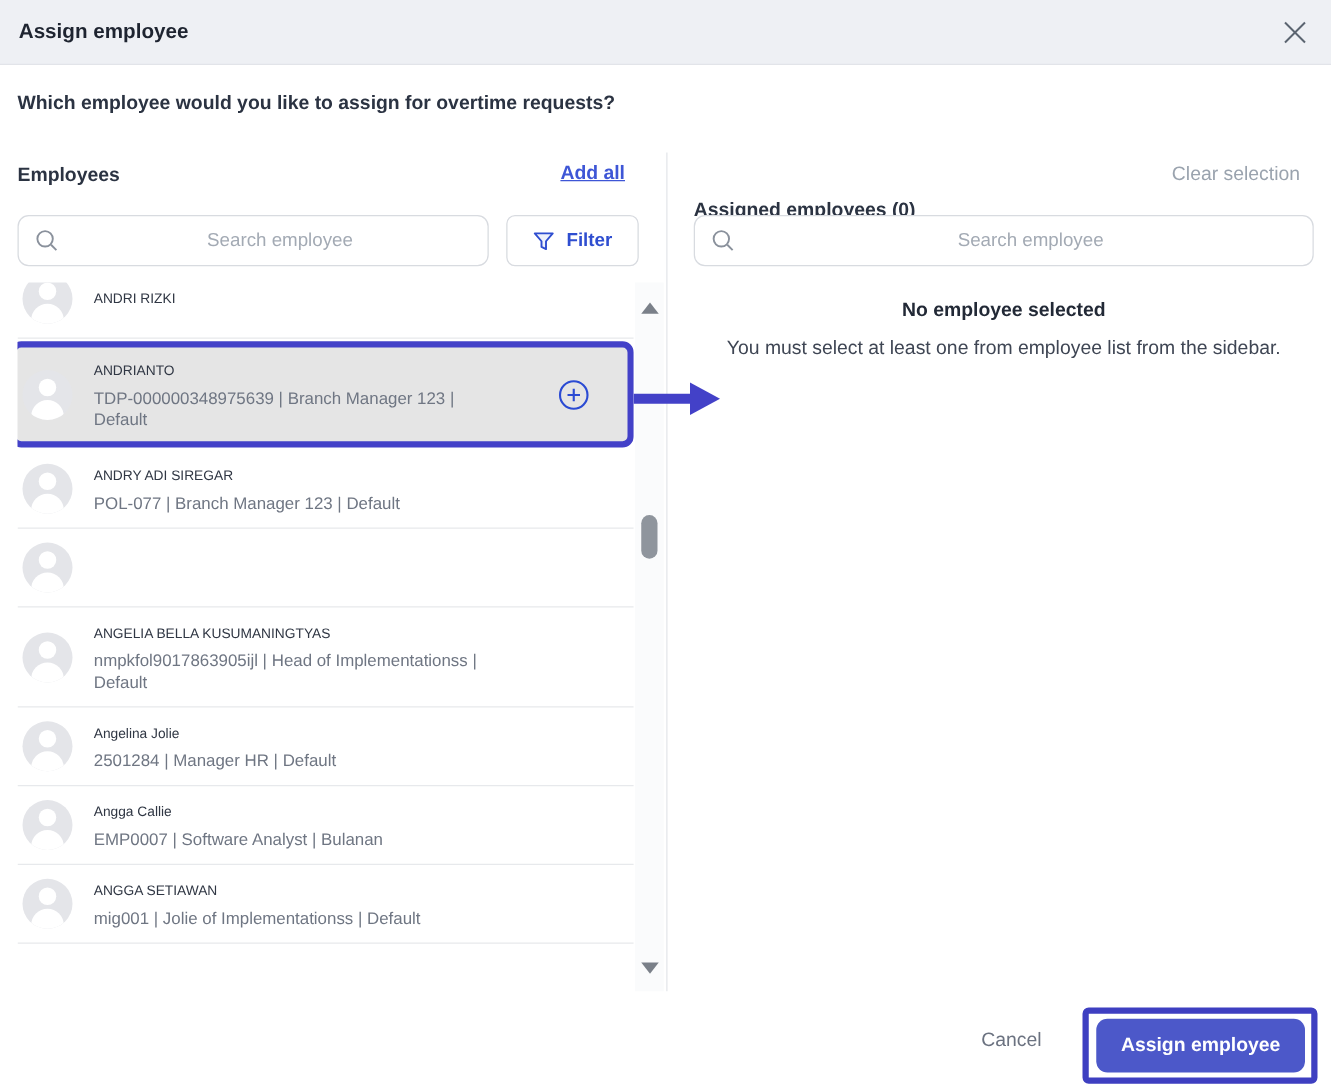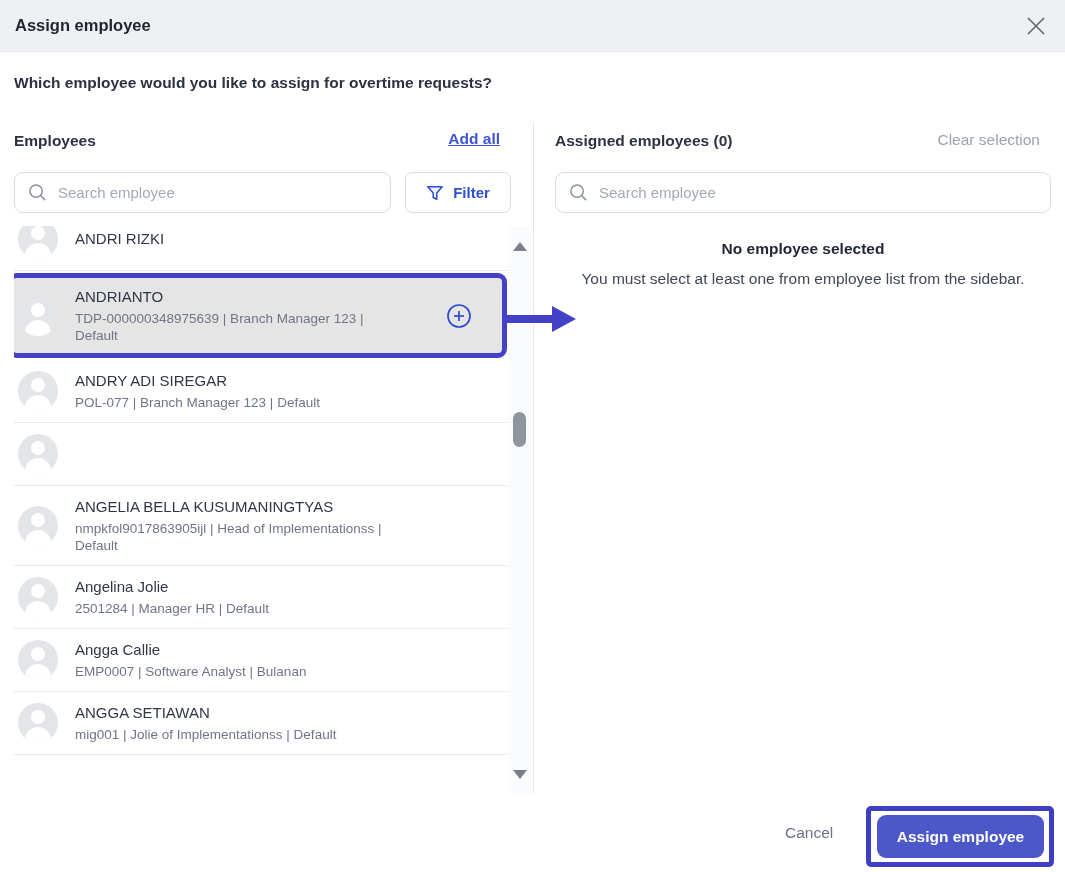--- a/index.html
+++ b/index.html
@@ -14,48 +14,48 @@
   .close-btn { position:absolute; right:16px; top:13px; width:26px; height:26px;
                background:none; border:none; cursor:pointer; }
   .close-btn svg { stroke:#5b6470; stroke-width:1.6; }
 
   .question { position:absolute; left:14px; top:74px; font-size:15.5px;
               font-weight:bold; color:#2b3342; }
 
   
   .panel-heading { position:absolute; top:132px; font-size:15.5px; font-weight:bold; color:#2b3342; }
   .left-heading  { left:14px; }
-  .right-heading { left:555px; }
+  .right-heading { left:555px;margin-top:28px; }
   .add-all { position:absolute; top:130px; right:565px; font-size:15.5px; font-weight:600;
              color:#3e56d6; text-decoration:underline; cursor:pointer; }
   .clear-selection { position:absolute; top:131px; right:25px; font-size:15.5px;
                      color:#9aa3ae; background:none; border:none; cursor:pointer; }
 
   
   .search-box { position:absolute; top:172px; height:41px; border:1px solid #d8dbe0;
                 border-radius:9px; background:#fff; display:flex; align-items:center; }
   .search-left  { left:14px;  width:377px; }
   .search-right { left:555px; width:496px; }
   .search-box svg { margin-left:13px; flex:0 0 auto; }
   .search-box input { border:none; outline:none; flex:1; margin-left:11px; font-size:15px;
-                      font-family:"Liberation Sans", sans-serif; color:#0f766e; background:transparent; }
+                      font-family:"Liberation Sans", sans-serif; color:#0f766e; background:transparent;text-align:center; }
   .search-box input::placeholder { color:#a3aab4; }
 
   .filter-btn { position:absolute; left:405px; top:172px; width:106px; height:41px;
                 border:1px solid #d8dbe0; border-radius:7px; background:#fff; cursor:pointer;
                 display:flex; align-items:center; justify-content:center; gap:9px; }
   .filter-btn span { font-size:15px; font-weight:bold; color:#2f4ed0; }
 
   
   .list-viewport { position:absolute; left:14px; top:226px; width:493px; height:567px;
                    overflow:hidden; }
   .list-inner { margin-top:-18px; }
   .emp-row { display:flex; align-items:center; gap:17px; padding:11px 17px 11px 4px;
              border-bottom:1px solid #e7e9ec; position:relative; cursor:pointer; }
-  .emp-name { font-size:15px; color:#30374４; color:#303744; line-height:20px; }
+  .emp-name { font-size:11px; color:#30374４; color:#303744; line-height:20px; }
   .emp-details { font-size:13.5px; color:#6f7683; line-height:17px; margin-top:3px;
                  max-width:314px; }
   .avatar { width:40px; height:40px; border-radius:50%; background:#e4e5e9;
             position:relative; overflow:hidden; flex:0 0 auto; }
   .avatar::before { content:""; position:absolute; left:13px; top:7px; width:14px; height:14px;
                     border-radius:50%; background:#fff; }
   .avatar::after  { content:""; position:absolute; left:7px; top:24px; width:26px; height:26px;
                     border-radius:50%; background:#fff; }
   .emp-row.highlighted { background:#e5e5e5; border:5px solid #4341c8; border-radius:9px;
                          margin:2px 0 2px -6px; padding:9px 12px 9px 5px; }

